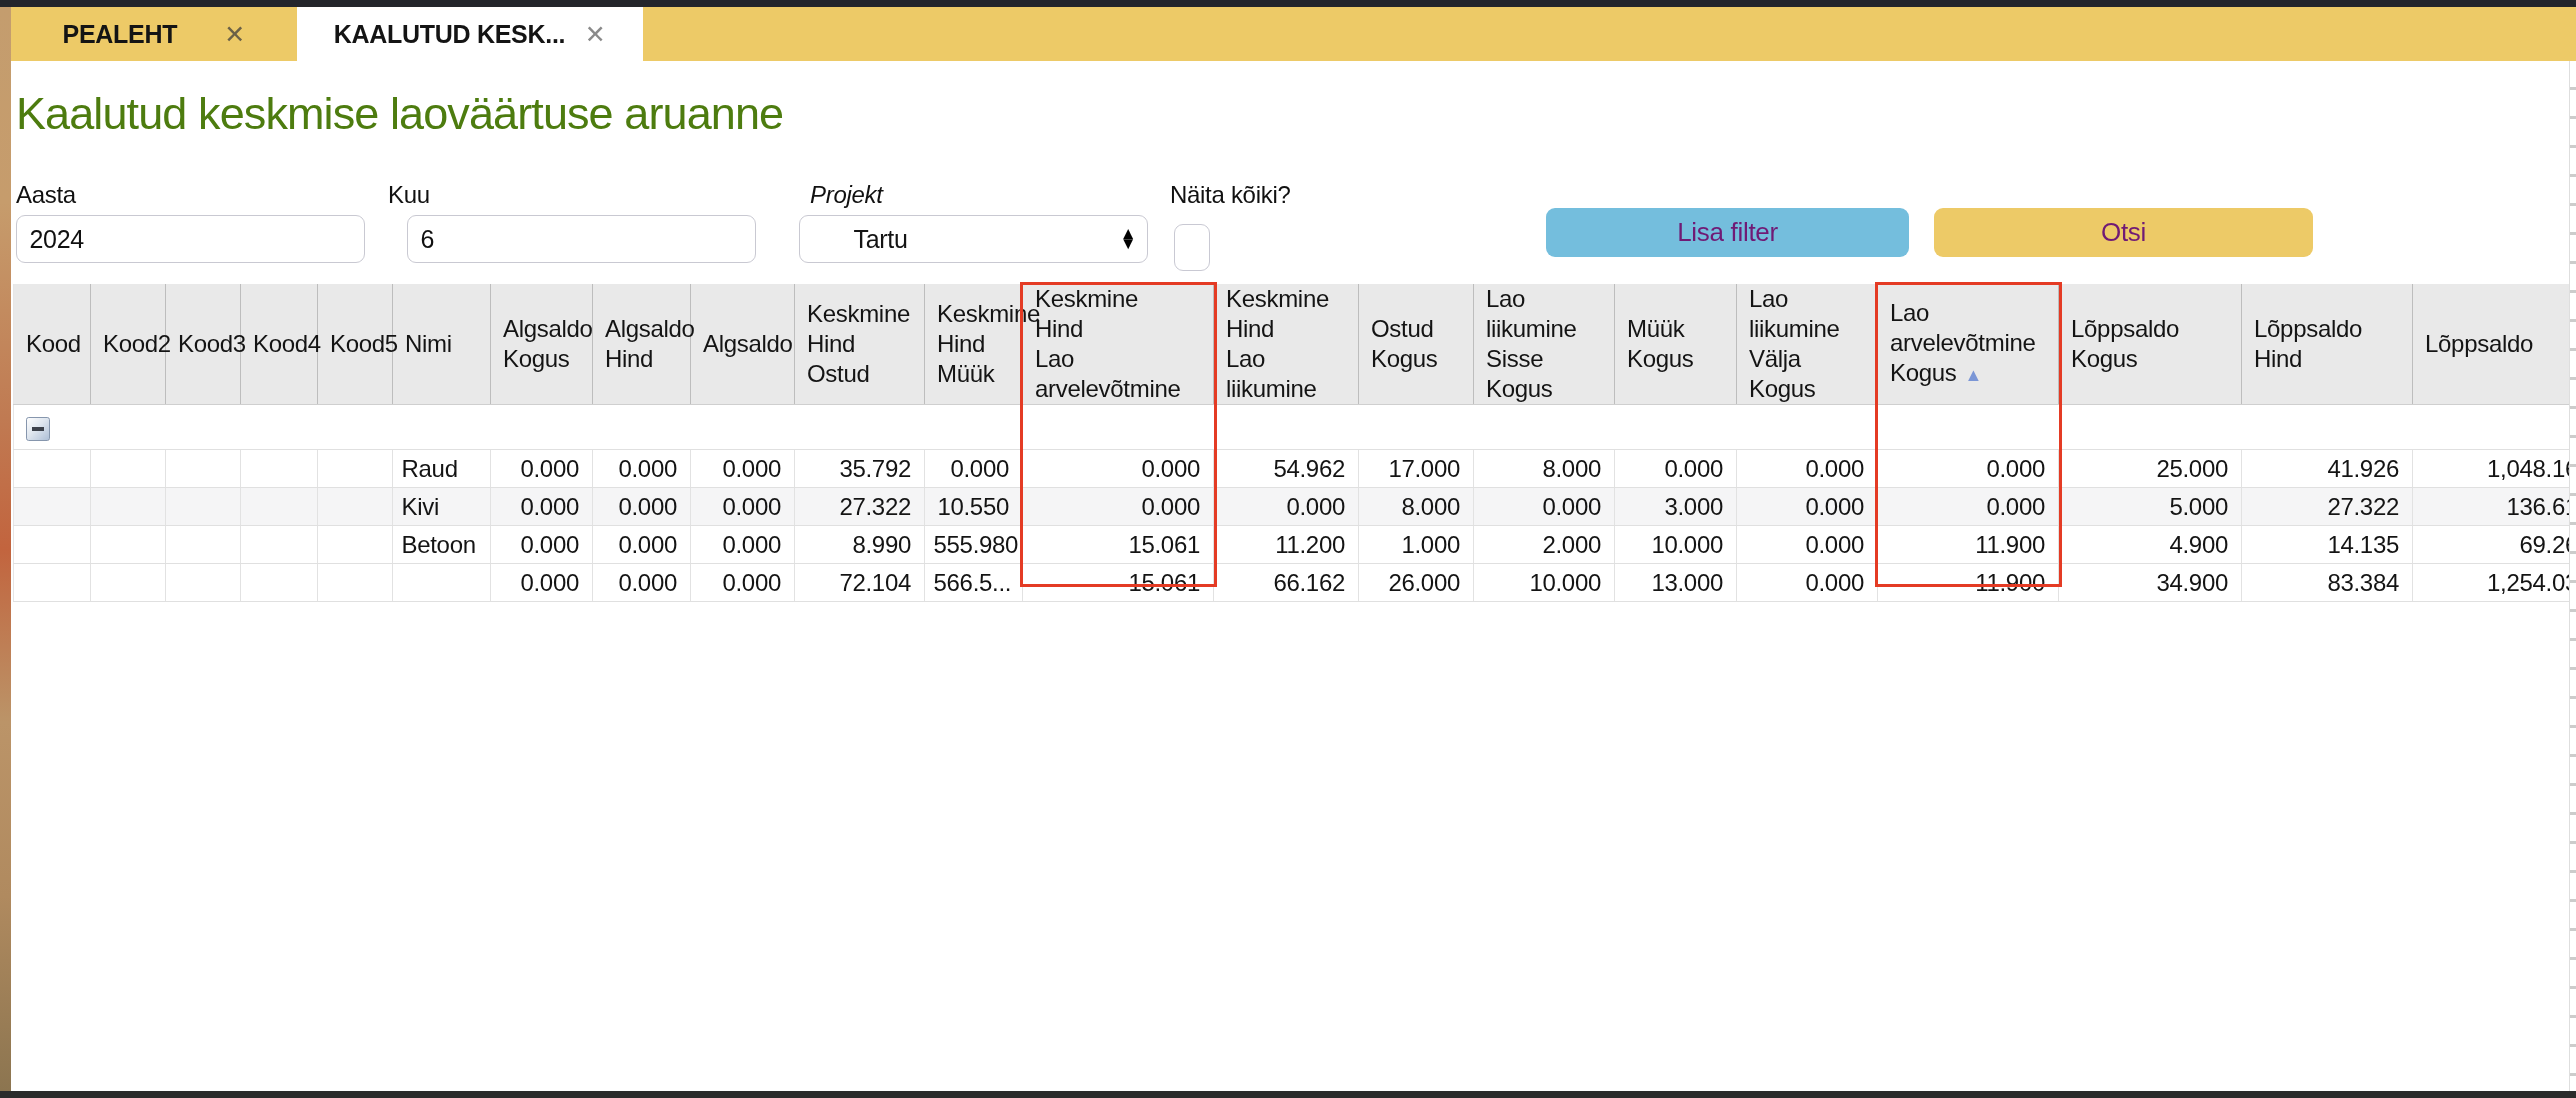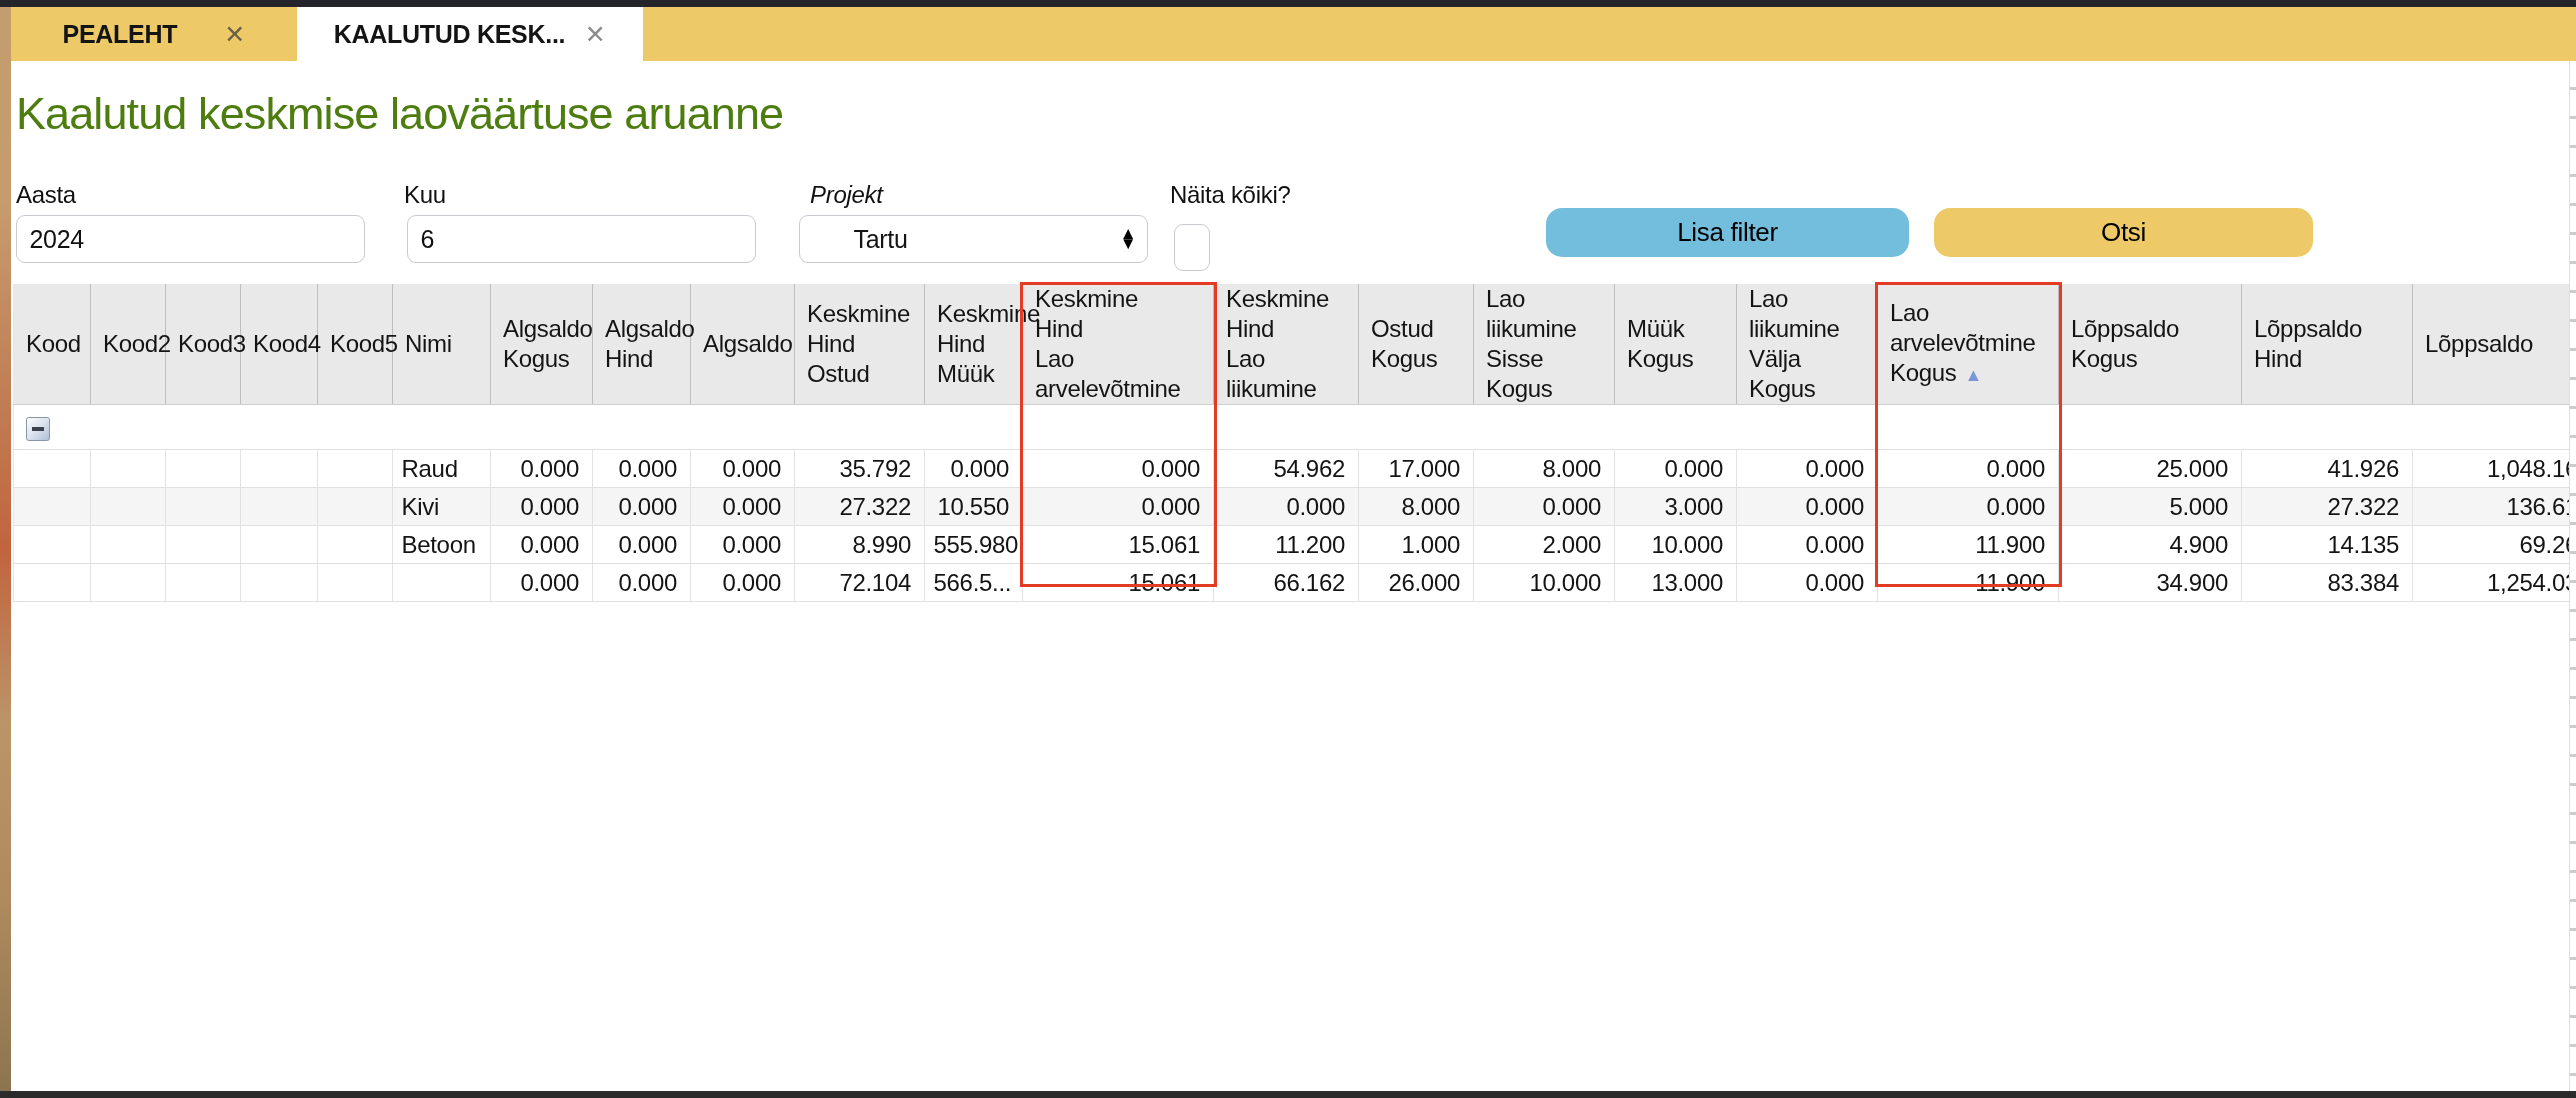--- a/index.html
+++ b/index.html
@@ -20,37 +20,37 @@
   .tab-pealeht { width:286px; }
   .tab-pealeht .close { color:#6b6147; }
   .tab-active { width:346px; background:#ffffff; gap:19.7px; }
   .tab-active .close { color:#8a8a8a; }
 
   
   .page-title { position:absolute; left:16px; top:88px; font-size:45px; font-weight:400; letter-spacing:-0.9px; color:#4d7c0f; }
 
   .filter-label { position:absolute; top:181px; font-size:24px; color:#111; }
   .lbl-aasta   { left:16px; }
-  .lbl-kuu     { left:404px; }
+  .lbl-kuu     { left:388px; }
   .lbl-projekt { left:810px;font-style:italic; }
   .lbl-naita   { left:1170px; }
 
   .text-input { position:absolute; top:215px; height:48px; width:349px; border:1.8px solid #c9c9d2; border-radius:9px;
                 font-size:25px; padding:0 12.5px; color:#111; background:#fff; font-family:inherit; letter-spacing:-0.3px; }
   .inp-aasta { left:16px; }
   .inp-kuu   { left:407px; }
 
   .select-box { position:absolute; left:799px; top:215px; width:349px; height:48px; border:1.8px solid #c9c9d2; border-radius:9px;
                 background:#fff; display:flex; align-items:center; padding:0 10.7px 0 12.5px; font-size:25px; }
   .select-box .sel-value { flex:1;margin-left:41px; }
   .stepper { display:flex; flex-direction:column; align-items:center; line-height:9.8px; font-size:17px; color:#000; }
 
   .checkbox { position:absolute; left:1174px; top:224px; width:36px; height:47px; border:1.8px solid #c9c9d3; border-radius:9px; background:#fff; }
 
-  .btn { position:absolute; top:208px; height:49px; border:none; border-radius:16px; font-size:26px; color:#000000;
+  .btn { position:absolute; top:208px; height:49px; border:none; border-radius:9px; font-size:26px; color:#701a75;
          font-family:inherit; display:flex; align-items:center; justify-content:center; cursor:pointer; letter-spacing:-0.3px; }
   .btn-lisa { left:1546px; width:363px; background:#74bedd; }
   .btn-otsi { left:1934px; width:379px; background:#edca67; }
 
   
   .table-wrap { position:absolute; left:12.5px; top:284px; width:2556px; overflow:hidden; }
   table.report { border-collapse:collapse; table-layout:fixed; }
   table.report th {
       background:#e9e9e9; height:97px; text-align:left; vertical-align:middle; font-weight:400;
       font-size:24px; line-height:30px; padding:0 7.2px 0 12.5px; border-right:0.9px solid #bdbdbd; border-bottom:0.9px solid #cfcfcf; }

